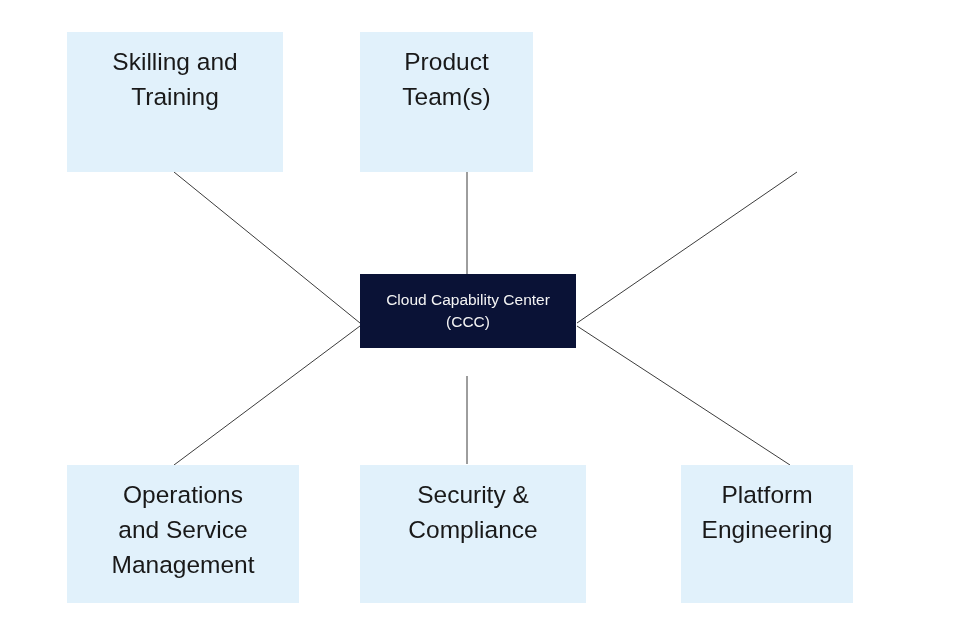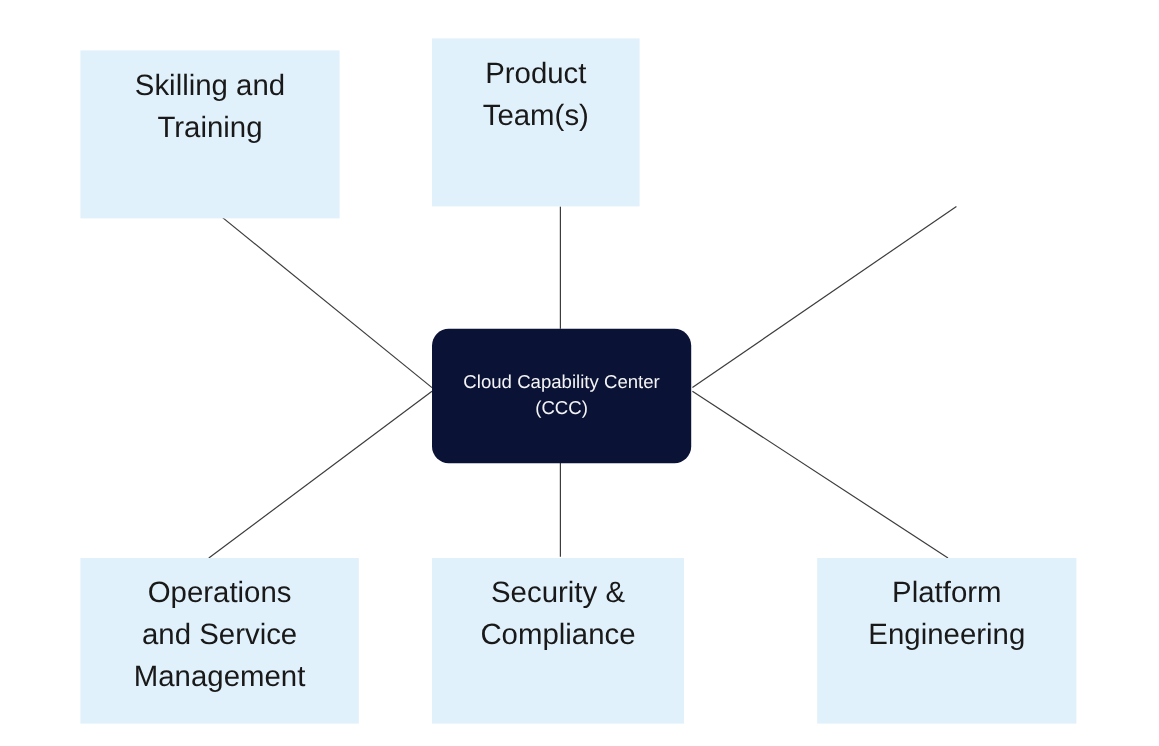--- a/index.html
+++ b/index.html
@@ -30,40 +30,39 @@
     position: absolute;
     box-sizing: border-box;
     background: #e1f1fb;
     color: #191919;
     font-size: 24.5px;
     line-height: 35px;
     text-align: center;
     white-space: pre-line;
     padding-top: 12px;
   }
-  .node.tl { left: 67px;  top: 32px;  width: 216px; height: 140px; margin-top: 10px; }
+  .node.tl { left: 67px;  top: 32px;  width: 216px; height: 140px; }
   .node.tc { left: 360px; top: 32px;  width: 173px; height: 140px; }
   .node.tr { left: 690px; top: 32px;  width: 217px; height: 140px; }
   .node.bl { left: 67px;  top: 465px; width: 232px; height: 138px; }
-  .node.bc { left: 360px; top: 465px; width: 210px; height: 138px; }
-  .node.br { left: 681px; top: 465px; width: 216px; height: 138px; }
+  .node.bc { left: 360px; top: 465px; width: 226px; height: 138px; }
+  .node.br { left: 681px; top: 465px; width: 172px; height: 138px; }
   .node.center {
     left: 360px;
     top: 274px;
     width: 216px;
-    height: 112px;
+    height: 74px;
     background: #0a1236;
     color: #f4f4f4;
     font-size: 15.5px;
     line-height: 22px;
     padding: 0;
     display: flex;
     align-items: center;
     justify-content: center;
-    border-radius: 14px;
   }
 </style>
 </head>
 <body>
 
 <div class="canvas">
 
   <svg class="connectors" viewBox="0 0 966 622" xmlns="http://www.w3.org/2000/svg">
     <line x1="174" y1="172" x2="360" y2="323"></line>
     <line x1="467" y1="172" x2="467" y2="274"></line>

